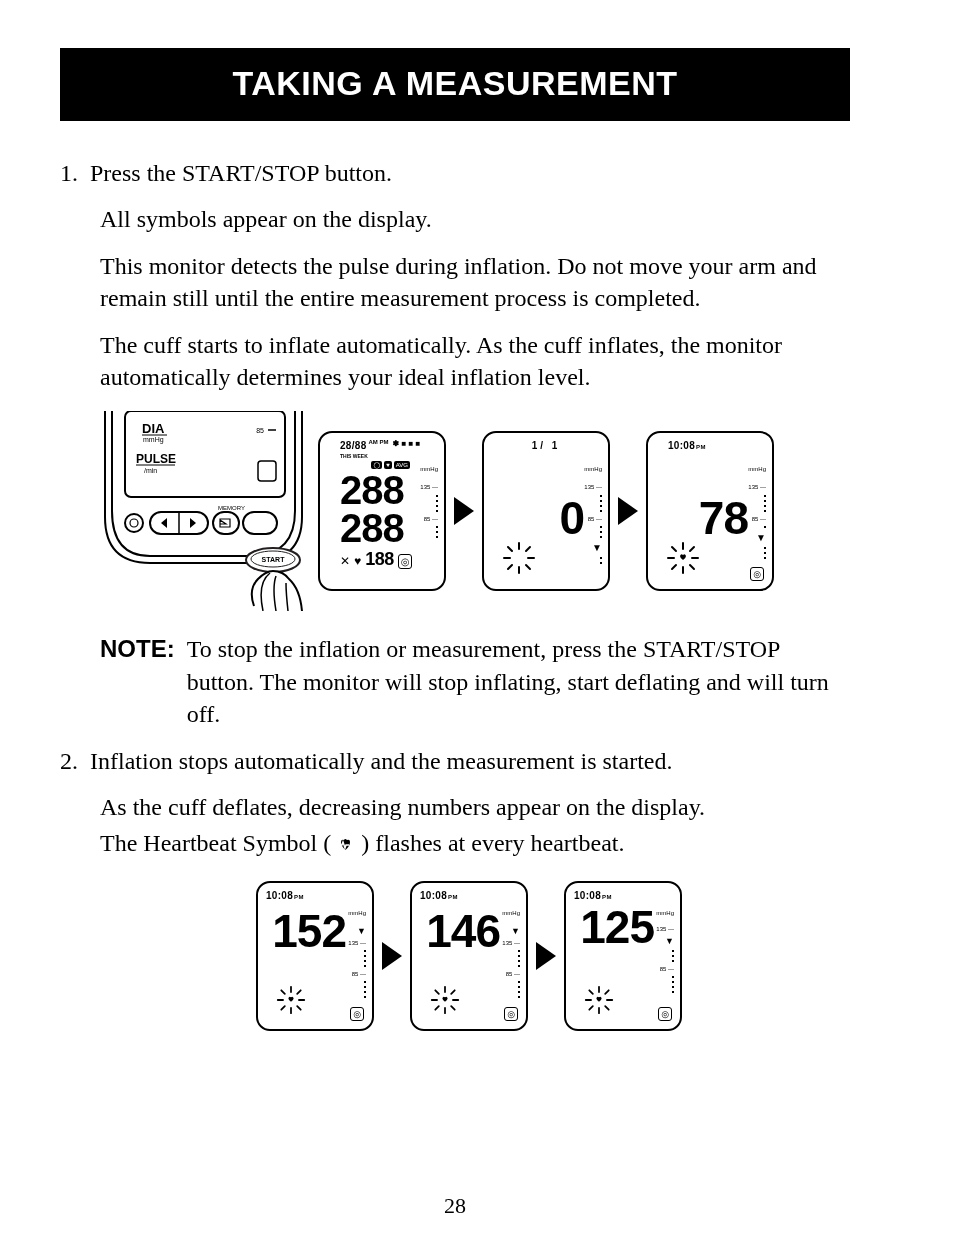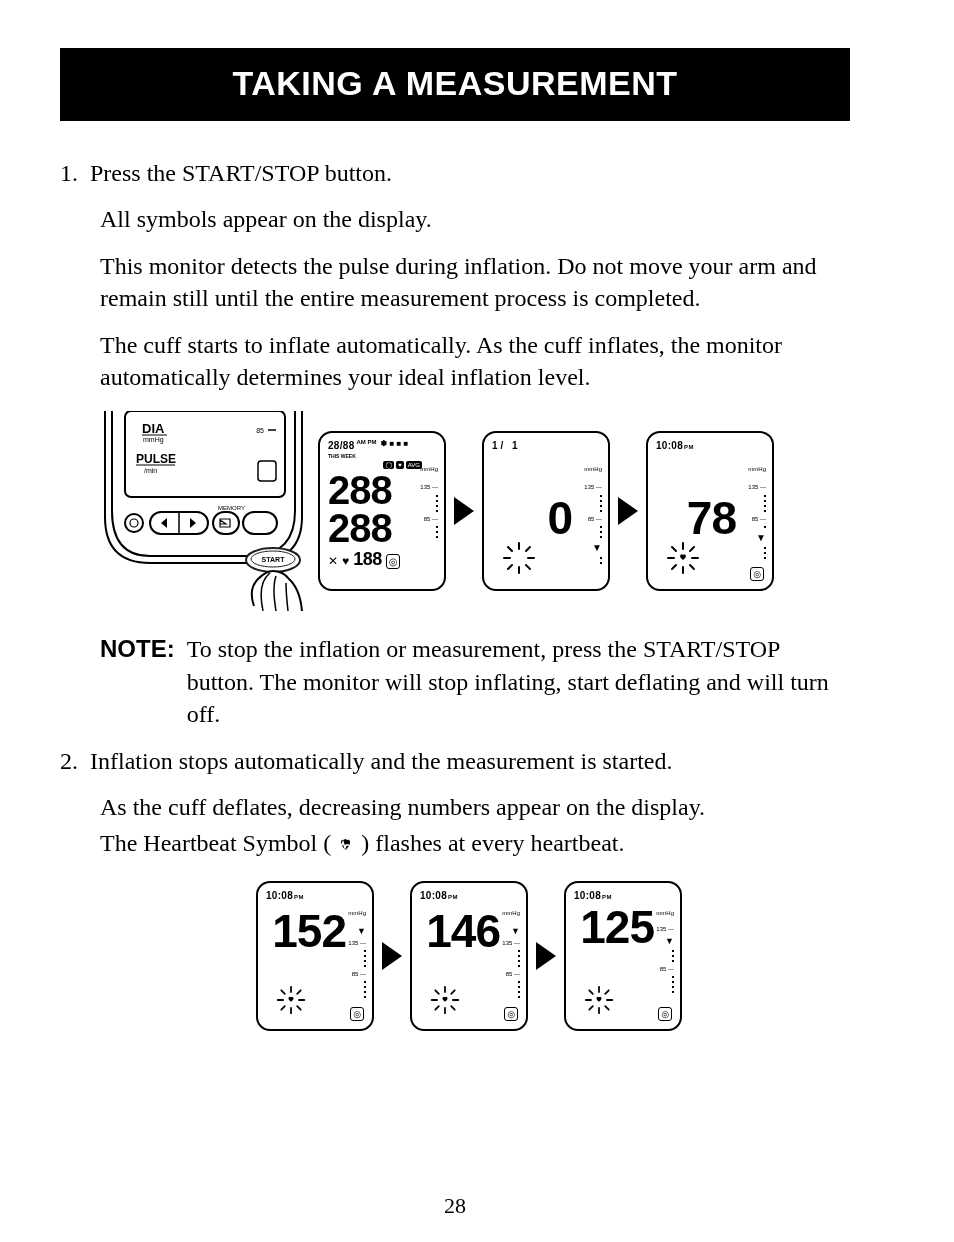--- a/index.html
+++ b/index.html
@@ -62,21 +62,21 @@
     width: 0; height: 0;
     border-top: 14px solid transparent;
     border-bottom: 14px solid transparent;
     border-left: 20px solid #000;
   }
   .scr {
     border: 2px solid #000;
     border-radius: 14px;
     width: 128px;
     height: 160px;
-    padding: 6px 8px;
+    padding: 6px 20px;
     box-sizing: border-box;
     position: relative;
     font-family: Arial, Helvetica, sans-serif;
     display: flex;
     flex-direction: column;
   }
   .sm-scr {
     border: 2px solid #000;
     border-radius: 14px;
     width: 118px;
@@ -262,21 +262,21 @@
               <div class="tick"></div>
               <div class="tick"></div>
               <div class="tick"></div>
             </div>
         </div>
       </div>
 
       <div class="arrow"></div>
 
       <div class="scr">
-        <div class="scr-top" style="letter-spacing:3px;">1/ 1</div>
+        <div class="scr-top" style="text-align:center; letter-spacing:3px;">1/ 1</div>
         <div style="flex:1; display:flex; align-items:center;">
           <div class="seg-big">0</div>
         </div>
         <div class="heart">
           <svg width="34" height="34" viewBox="0 0 34 34">
               <g stroke="#000" stroke-width="2" stroke-linecap="round">
                 <line x1="17" y1="2" x2="17" y2="8"></line>
                 <line x1="17" y1="26" x2="17" y2="32"></line>
                 <line x1="2" y1="17" x2="8" y2="17"></line>
                 <line x1="26" y1="17" x2="32" y2="17"></line>

